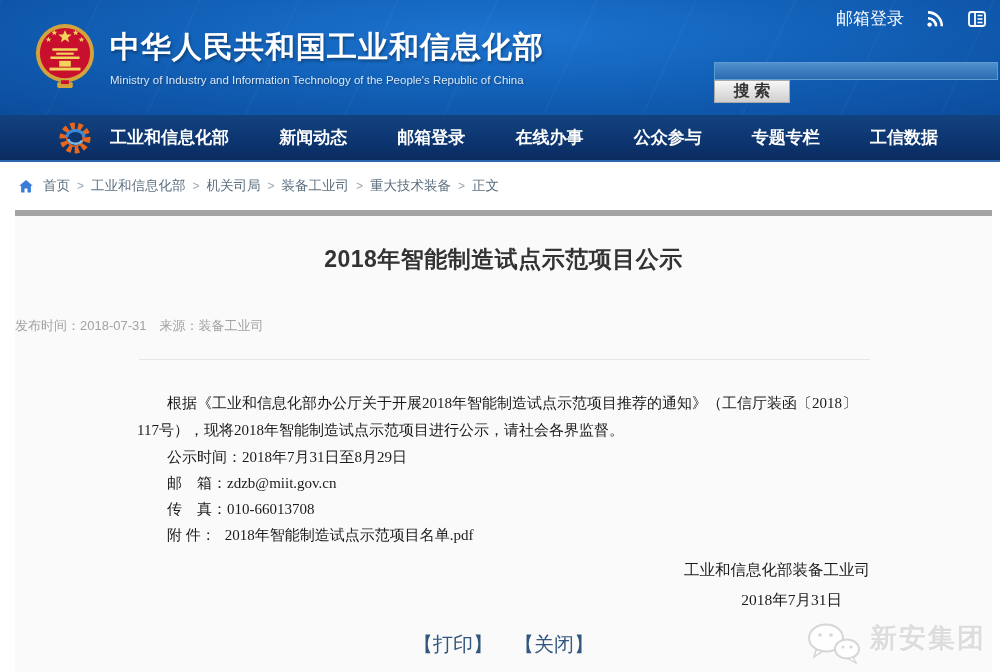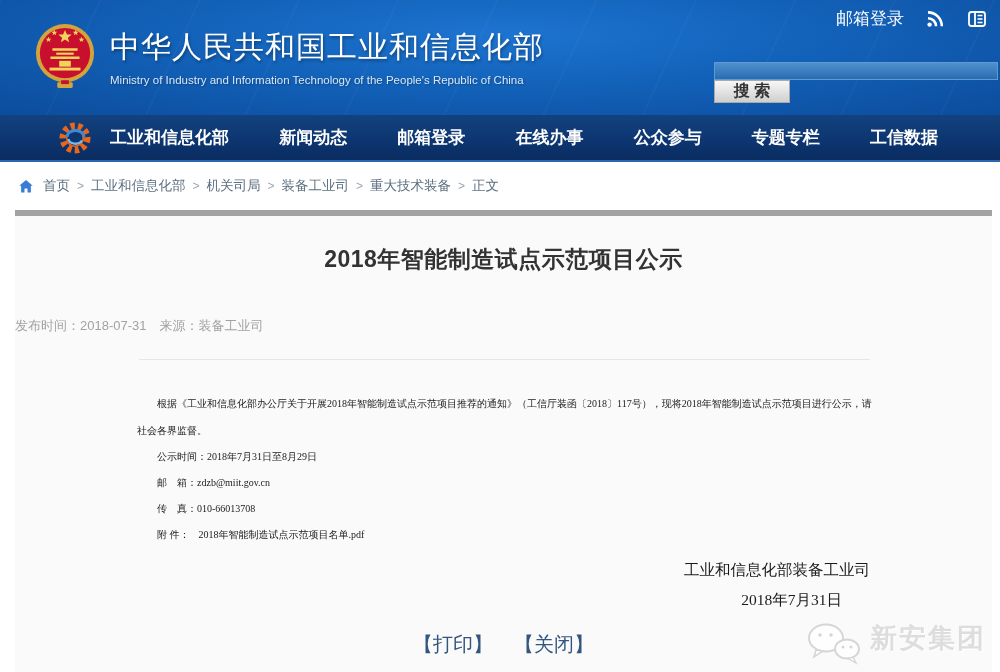--- a/index.html
+++ b/index.html
@@ -15,21 +15,21 @@
   .site-header::after {
     content:""; position:absolute; inset:0; pointer-events:none;
     background:repeating-linear-gradient(115deg, rgba(255,255,255,0.025) 0 2px, transparent 2px 90px);
   }
   .topbar { position:absolute; top:7px; right:12px; display:flex; align-items:center; gap:20px; z-index:3; }
   .mail-login { color:#fff; font-size:17px; cursor:pointer; }
   .top-icon { width:22px; height:20px; display:flex; align-items:center; justify-content:center; cursor:pointer; }
 
   .brand { position:absolute; left:34px; top:22px; display:flex; align-items:center; gap:14px; z-index:2; cursor:pointer; }
   .emblem { width:62px; height:68px; }
-  .site-title { color:#fff; font-size:30px; font-weight:normal; letter-spacing:1px; text-shadow:1px 2px 3px rgba(0,0,0,0.35); }
+  .site-title { color:#fff; font-size:30px; font-weight:bold; letter-spacing:1px; text-shadow:1px 2px 3px rgba(0,0,0,0.35); }
   .site-subtitle { color:#d7e7f8; font-size:11.5px; margin-top:6px; text-shadow:1px 1px 2px rgba(0,0,0,0.3); }
 
   .search { position:absolute; right:2px; top:62px; display:flex; height:33px; z-index:2;flex-direction:column; }
   .search-input {
     width:284px; height:33px; border:1px solid #5e9bd3; outline:none;
     background:linear-gradient(180deg,#4f90cd,#2a6cb2); color:#fff; padding:0 10px; font-size:14px;
   }
   .search-btn {
     width:76px; height:33px; border:1px solid #aaa; cursor:pointer;
     background:linear-gradient(180deg,#f7f7f7,#cfcfcf); color:#333; font-size:16px; font-weight:bold;
@@ -56,21 +56,21 @@
   
   .panel {
     position:absolute; left:15px; right:8px; top:210px; bottom:0;
     background:#fafafb; border-top:6px solid #a3a3a3;
   }
   .article-title { margin-top:28px; text-align:center; font-size:23px; font-weight:bold; color:#333; letter-spacing:0.5px; }
   .article-meta { margin-top:42px; font-size:13px; color:#a2a2a2; }
   .meta-sep { margin:24px 122px 0 124px; border:none; border-top:1px solid #e6e6e6; height:0; }
 
   .article-body {
-    margin:30px 120px 0 122px; color:#1a1a1a; font-size:10px; line-height:27px;
+    margin:30px 120px 0 122px; color:#1a1a1a; font-size:15px; line-height:27px;
     font-family:"Liberation Serif","DejaVu Serif", serif;
   }
   .article-body p { text-indent:2em; }
   .detail-row { margin-left:2em; line-height:26px; white-space:nowrap; }
   .detail-attach-value { padding-left:9px; cursor:pointer; }
 
   .signature-block { margin:12px 122px 0 122px; text-align:right; font-family:"Liberation Serif","DejaVu Serif", serif; font-size:15.5px; color:#1a1a1a; }
   .signature-date { margin-top:9px; padding-right:28px; }
 
   .article-actions { margin-top:20px; text-align:center; font-family:"Liberation Serif","DejaVu Serif", serif; font-size:20px; color:#33567e; }

